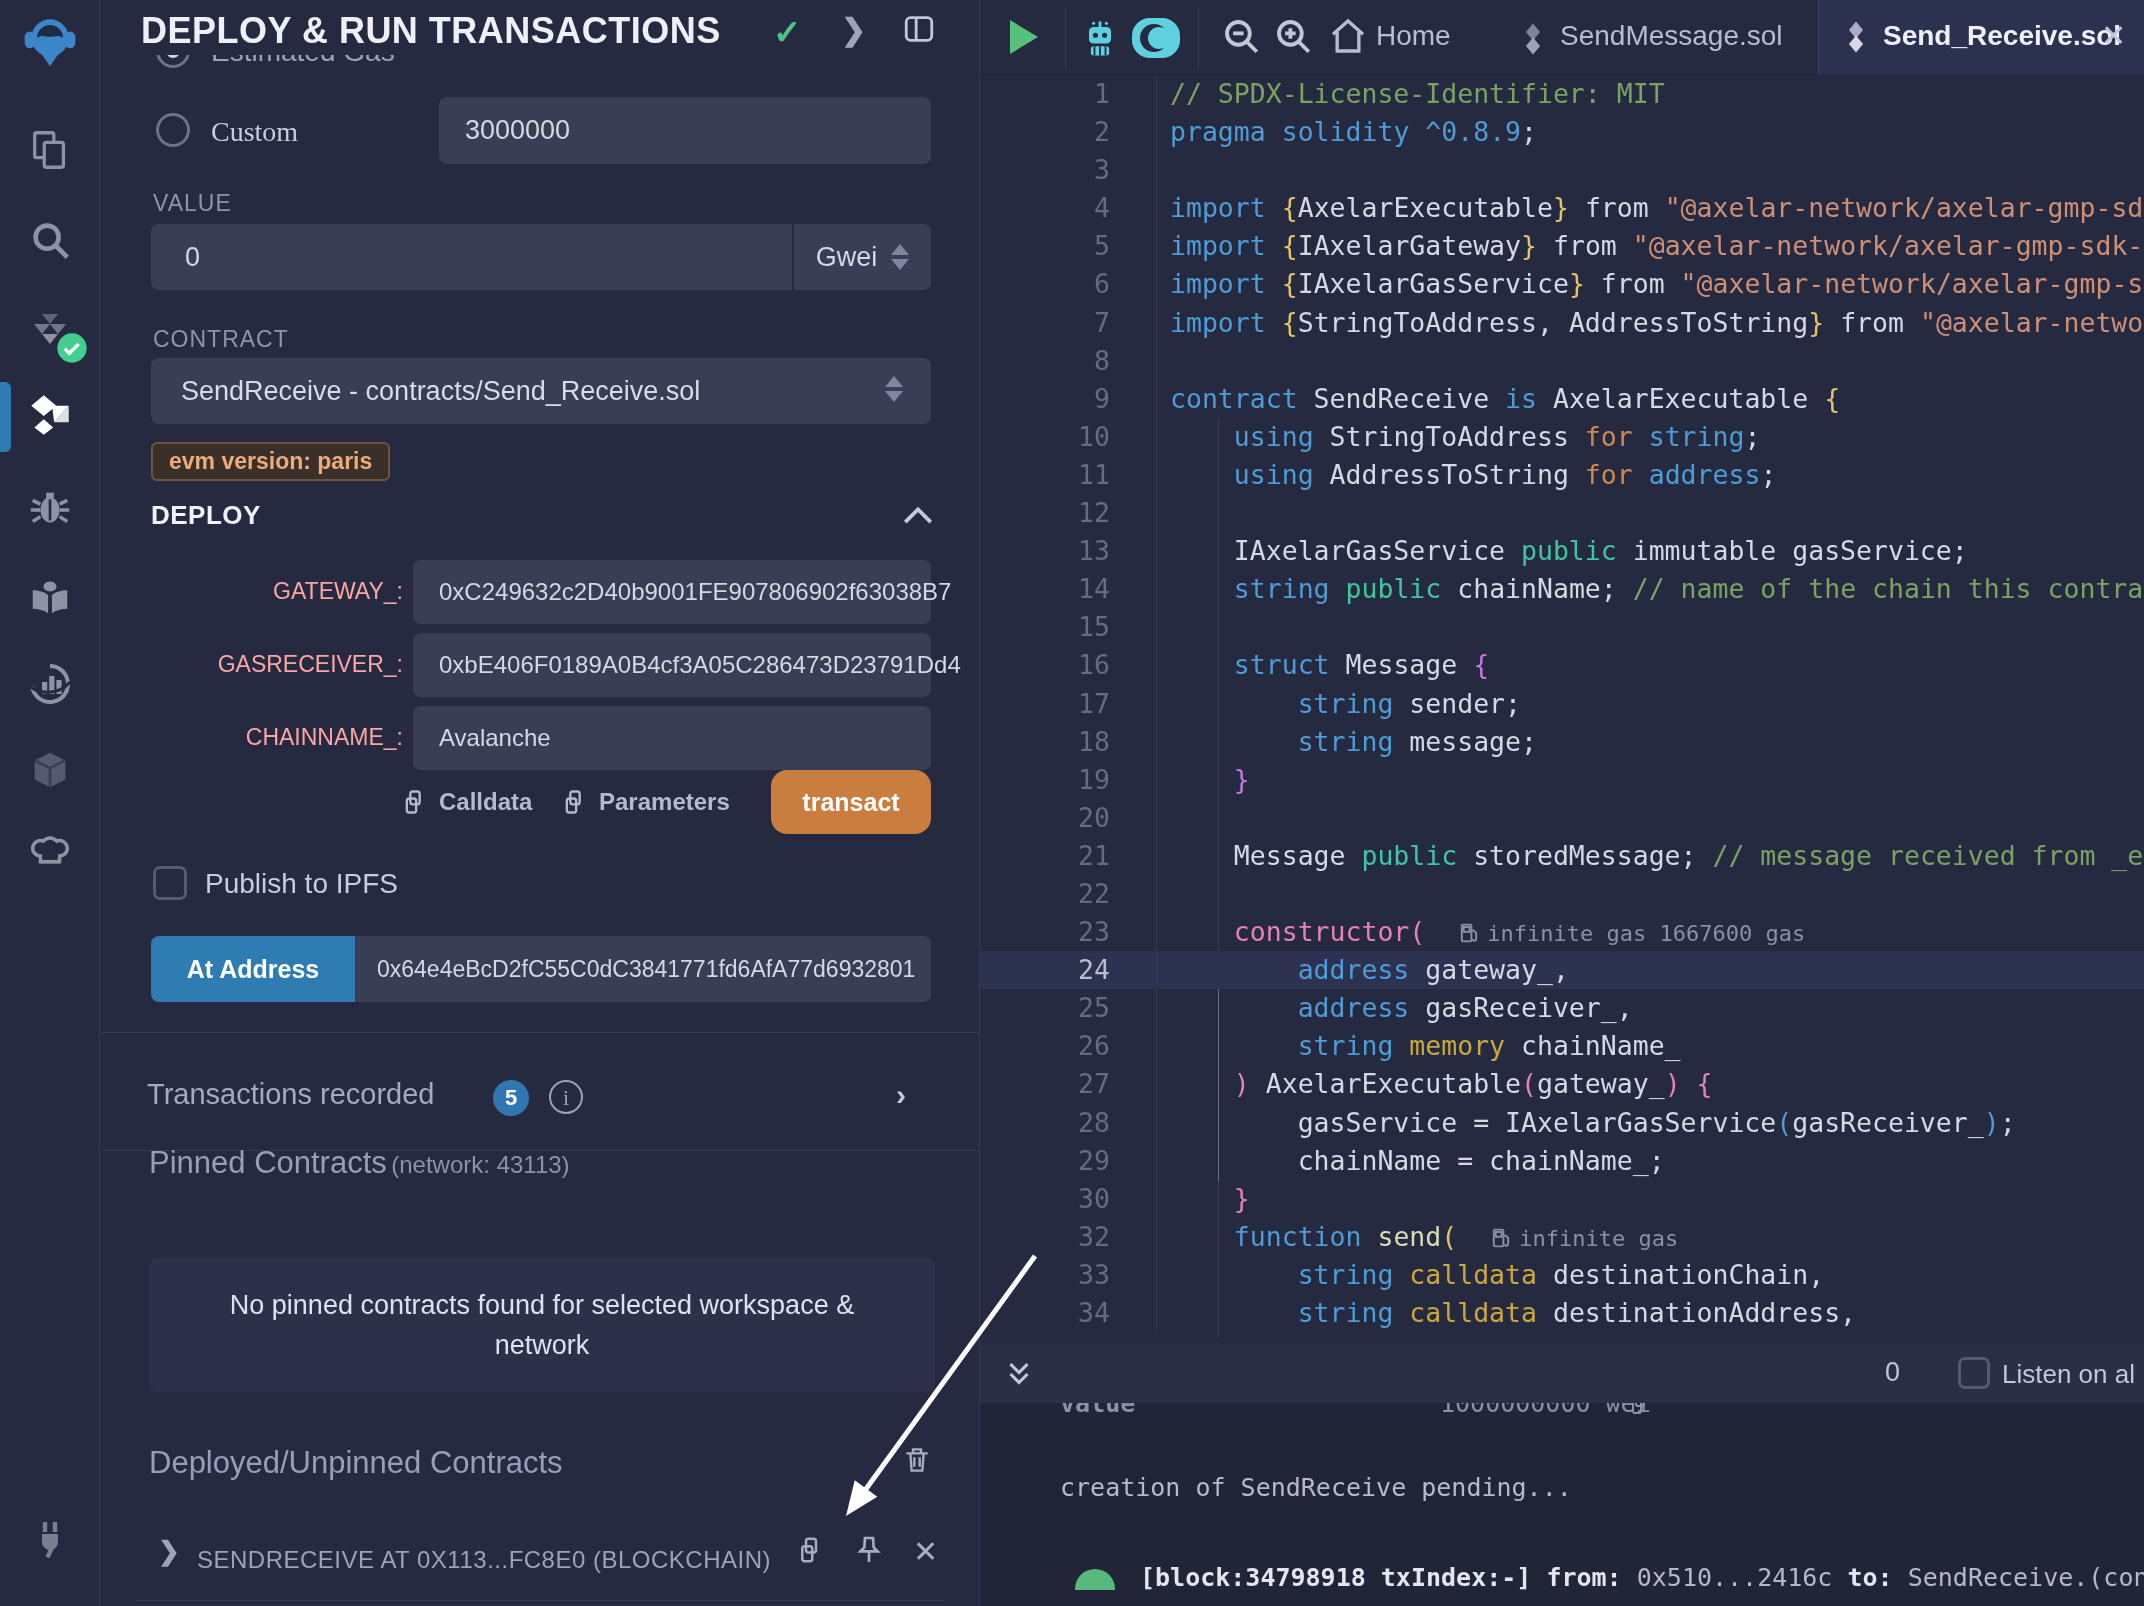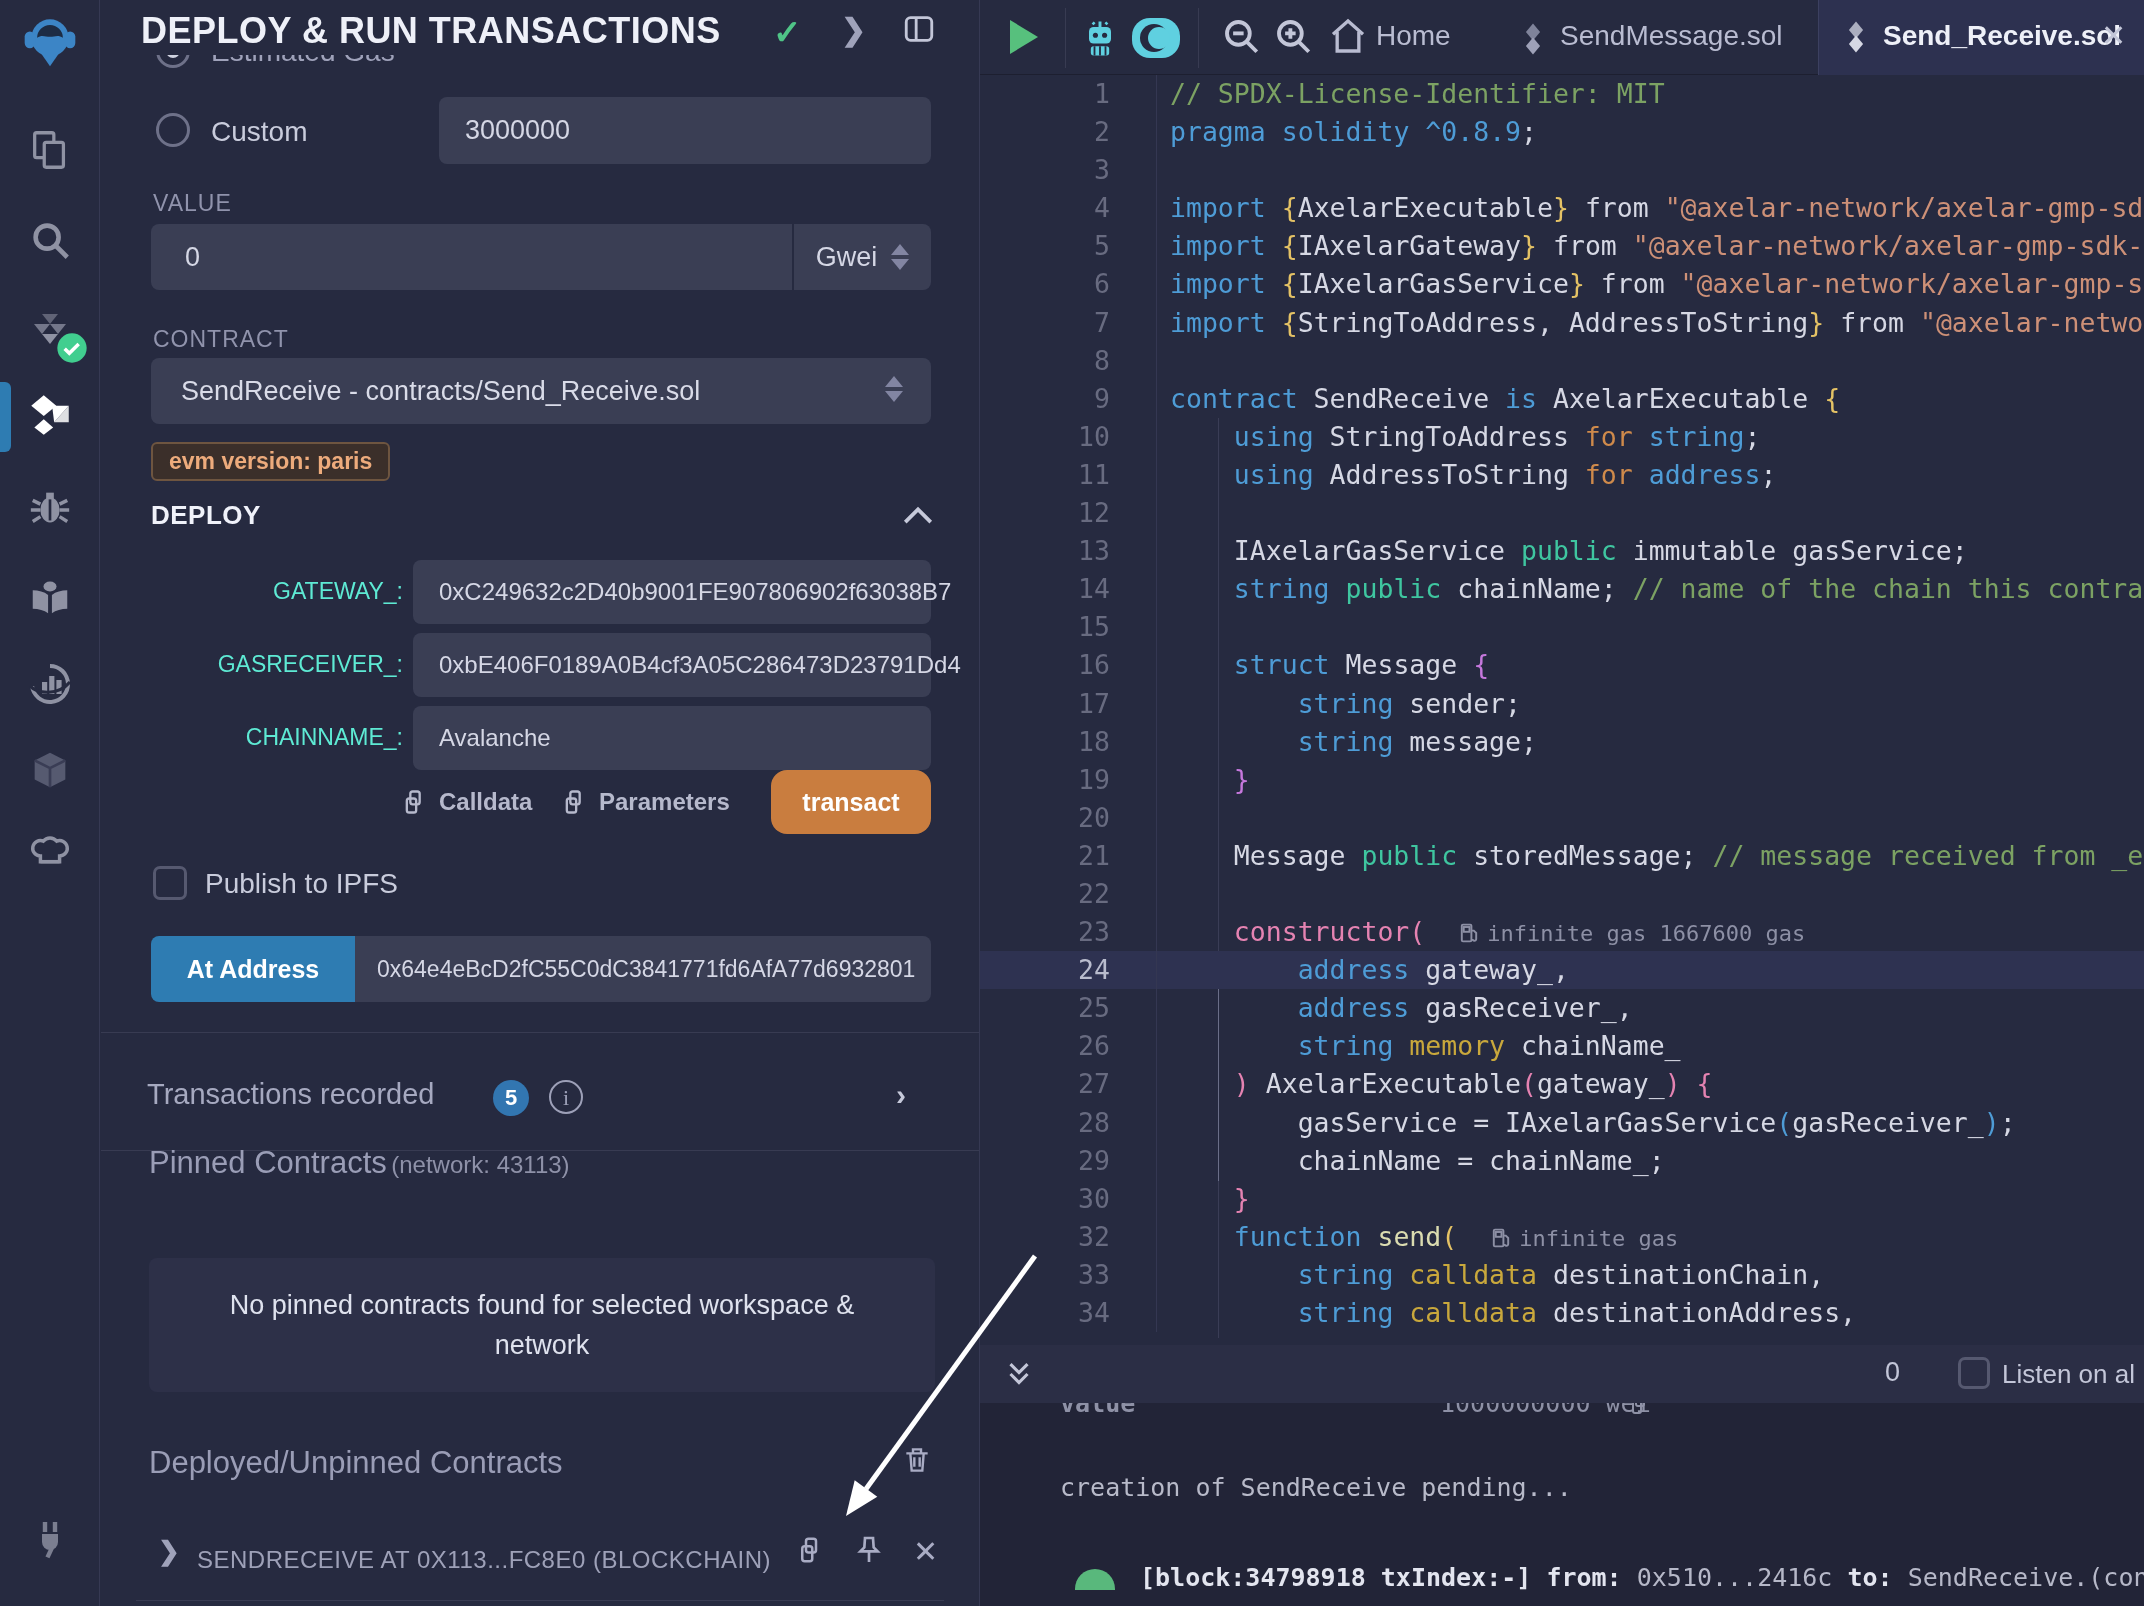--- a/index.html
+++ b/index.html
@@ -31,21 +31,21 @@
 
   .spin{display:flex;flex-direction:column;gap:4px;}
   .spin i{width:0;height:0;border-left:9px solid transparent;border-right:9px solid transparent;}
   .spin .up{border-bottom:11px solid #8285a2;}
   .spin .dn{border-top:11px solid #8285a2;}
 
   .evm-badge{position:absolute;left:50px;top:442px;padding:4px 16px;background:#3b2f2a;border:2px solid #6e5540;
              border-radius:6px;font-size:23px;font-weight:700;color:#edab7c;}
 
   .deploy-label{position:absolute;left:50px;top:500px;font-size:26px;font-weight:700;color:#f0f2fa;letter-spacing:.5px;}
-  .fld-label{position:absolute;font-size:23px;color:#5eead4;text-align:right;width:260px;}
+  .fld-label{position:absolute;font-size:23px;color:#fca5a5;text-align:right;width:260px;}
   .fld-input{position:absolute;left:312px;width:518px;height:64px;line-height:64px;padding-left:26px;font-size:24px;}
 
   .btn-transact{position:absolute;left:670px;top:770px;width:160px;height:64px;background:#c97d3f;border-radius:16px;
                 color:#fff;font-size:25px;font-weight:600;text-align:center;line-height:64px;}
   .link-btn{position:absolute;top:772px;display:flex;align-items:center;gap:10px;color:#b6b9cc;font-size:24px;font-weight:700;height:60px;}
 
   .checkbox{width:34px;height:34px;border:3px solid #565970;border-radius:7px;background:transparent;}
 
   .btn-ataddress{position:absolute;left:50px;top:936px;width:204px;height:66px;background:#2e7cb2;border-radius:8px 0 0 8px;
                  color:#fff;font-size:25px;font-weight:700;text-align:center;line-height:66px;}
@@ -224,21 +224,21 @@
       <div class="hdr-chevron">❯</div>
       <div class="hdr-cols">
         <svg width="36" height="34" viewBox="0 0 24 24" fill="none" stroke="#c3c6d8" stroke-width="2">
             <rect x="3" y="4" width="18" height="16" rx="3"></rect>
             <path d="M10 4v16"></path>
           </svg>
       </div>
     </div>
 
     <div class="radio" style="left:55px;top:113px;"></div>
-    <span class="row-label abs" style="left:110px;top:116px;">Custom</span>
+    <span class="row-label abs" style="left:110px;top:116px;font-family:Liberation Serif, serif;">Custom</span>
     <div class="input abs" style="left:338px;top:97px;width:492px;height:67px;line-height:67px;padding-left:26px;font-size:27px;">3000000</div>
 
     <div class="small-label abs" style="left:52px;top:190px;">VALUE</div>
     <div class="input abs" style="left:50px;top:224px;width:780px;height:66px;">
       <span style="position:absolute;left:34px;top:0;line-height:66px;font-size:27px;">0</span>
       <div style="position:absolute;left:641px;top:0;width:139px;height:66px;border-left:2px solid #262a40;display:flex;align-items:center;justify-content:center;gap:14px;">
         <span style="font-size:27px;color:#d5d7e5;">Gwei</span>
         <span class="spin">
             <i class="up"></i>
             <i class="dn"></i>

